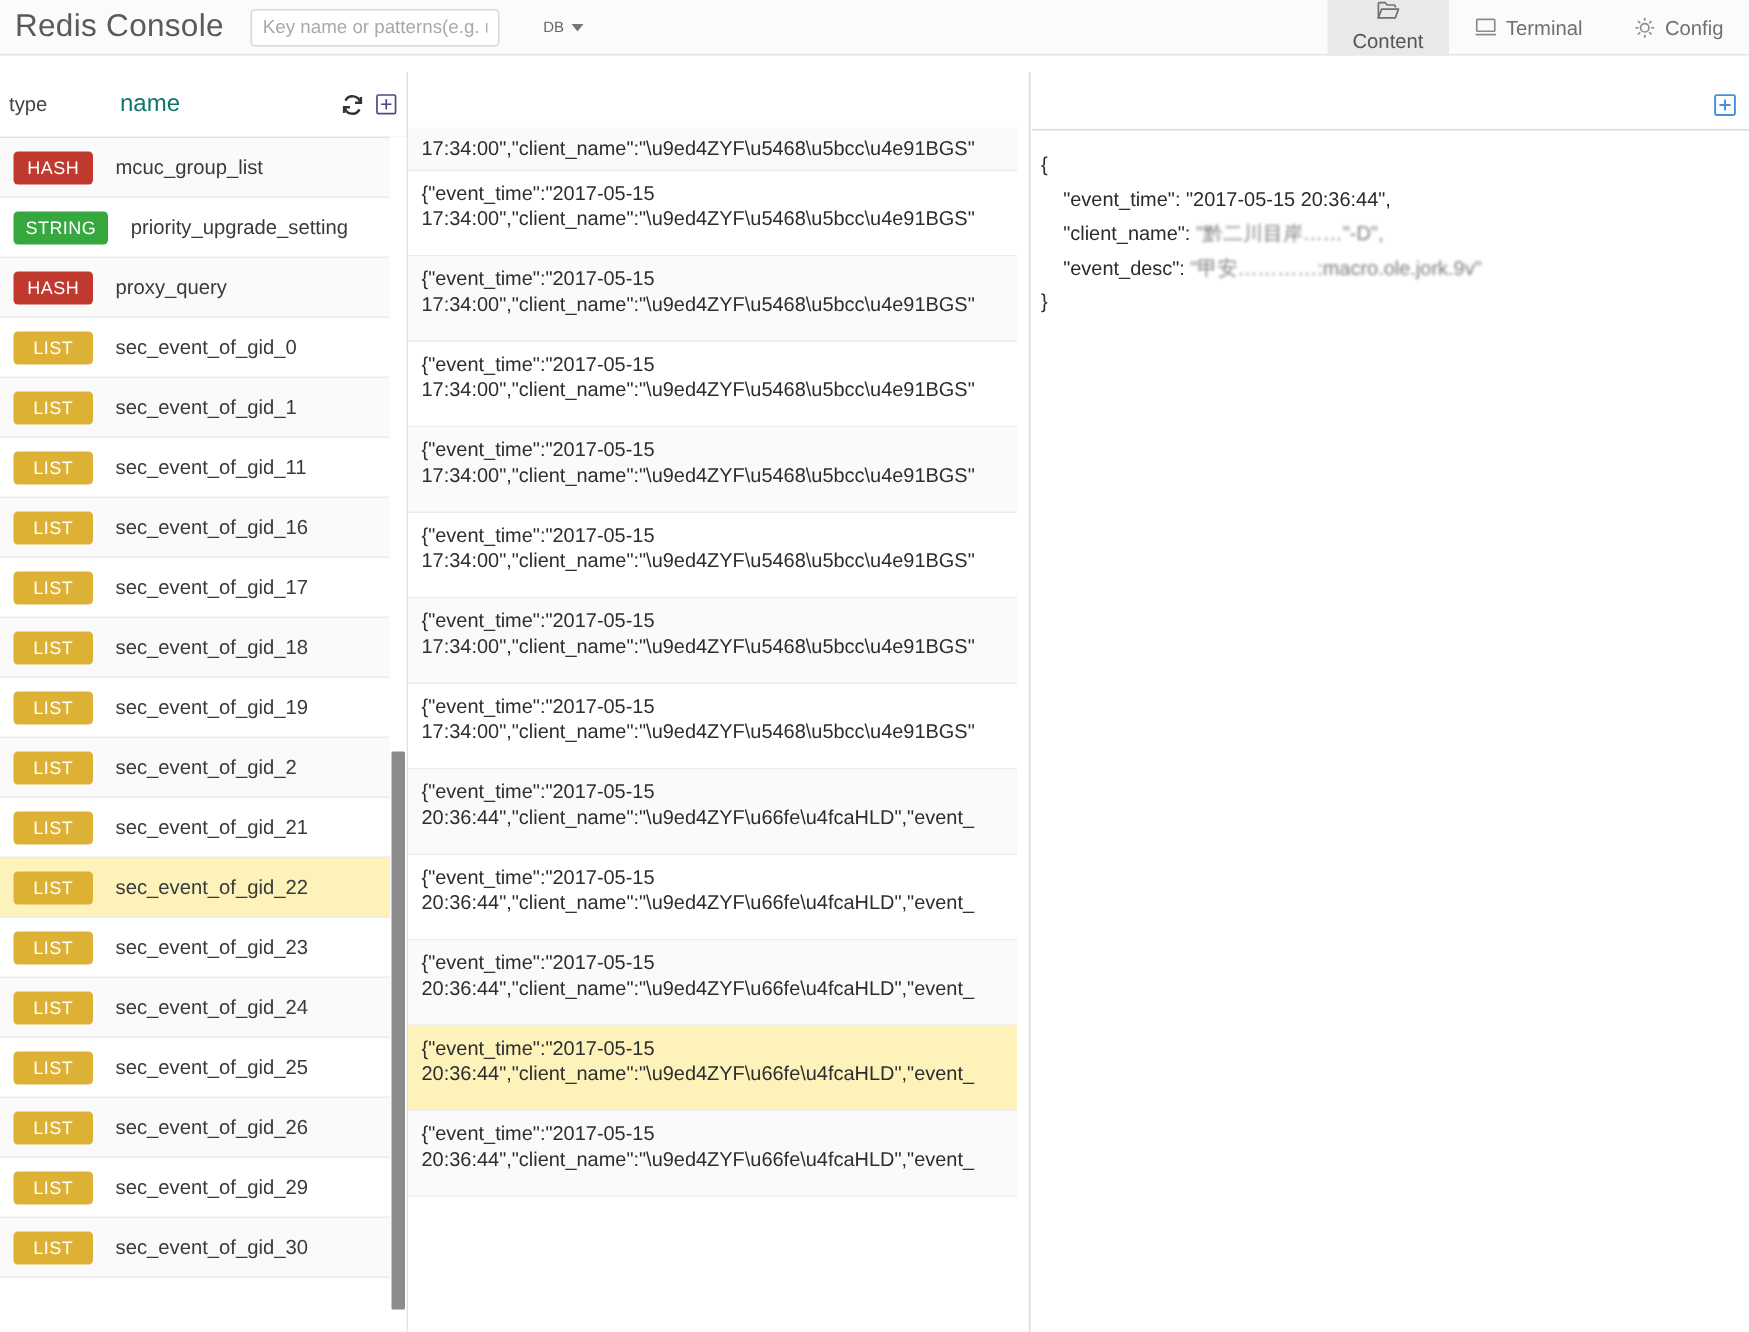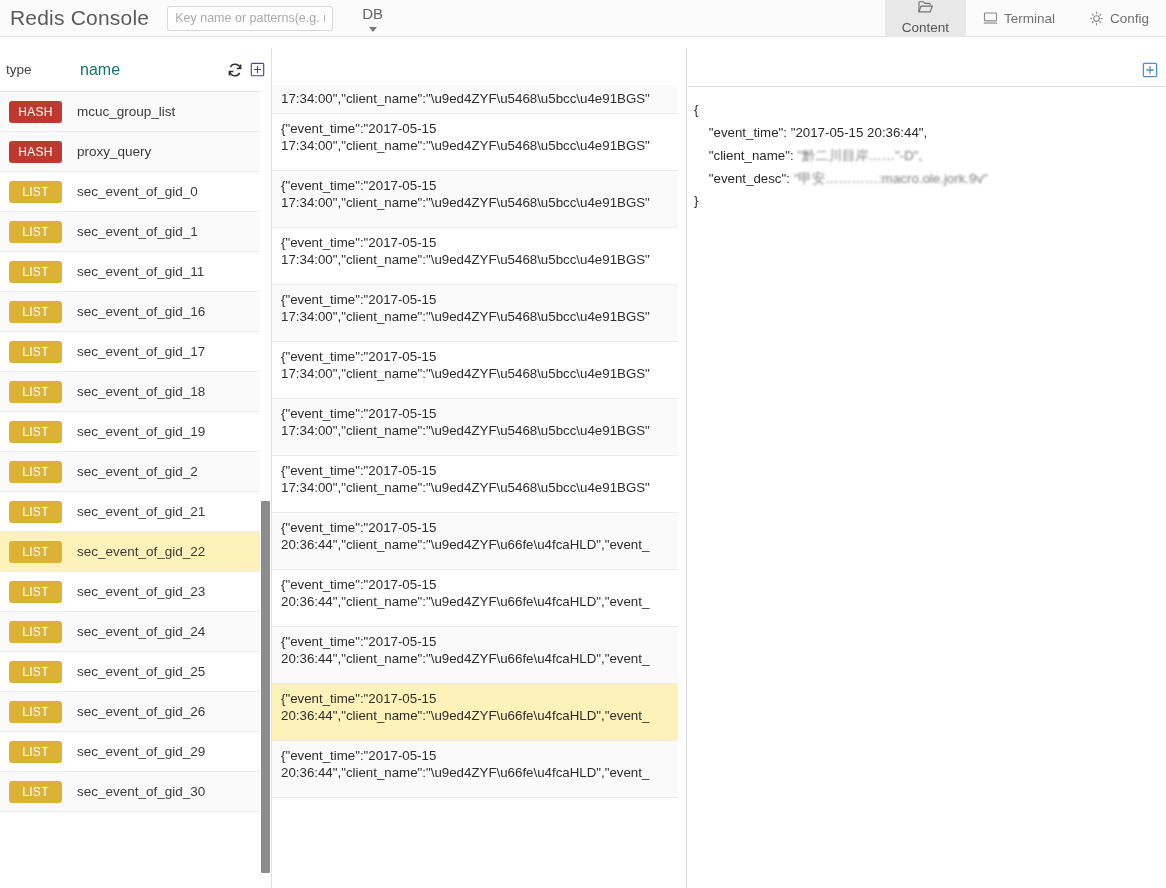--- a/index.html
+++ b/index.html
@@ -27,24 +27,23 @@
   .key-search-wrap { margin-left: 18px; }
   .key-search {
     width: 166px; height: 25px;
     border: 1px solid #d8d8d8; border-radius: 3px;
     background: #fff; padding: 0 7px;
     font-size: 12.5px; font-family: "Liberation Sans", sans-serif;
     color: #555; outline: none;
   }
   .key-search::placeholder { color: #a9a9a9; }
   .db-select {
-    margin-left: 29px; font-size: 15px; color: #666;
+    margin-left: 29px; font-size: 10px; color: #666;
     display: flex; align-items: center; gap: 5px; cursor: pointer;
     white-space: nowrap;
-    flex-direction: column;
   }
   .caret {
     width: 0; height: 0;
     border-left: 4px solid transparent;
     border-right: 4px solid transparent;
     border-top: 5px solid #777;
     display: inline-block;
   }
   .nav-tabs {
     margin-left: auto; display: flex; align-items: stretch;
@@ -269,20 +268,24 @@
           </svg>
         </span>
       </div>
     </div>
 
     <div class="key-list">
         <div class="key-row alt">
           <span class="tag tag-hash">HASH</span>
           <span class="key-name">mcuc_group_list</span>
         </div>
+        <div class="key-row">
+          <span class="tag tag-string">STRING</span>
+          <span class="key-name">priority_upgrade_setting</span>
+        </div>
         <div class="key-row alt">
           <span class="tag tag-hash">HASH</span>
           <span class="key-name">proxy_query</span>
         </div>
         <div class="key-row">
           <span class="tag tag-list">LIST</span>
           <span class="key-name">sec_event_of_gid_0</span>
         </div>
         <div class="key-row alt">
           <span class="tag tag-list">LIST</span>

